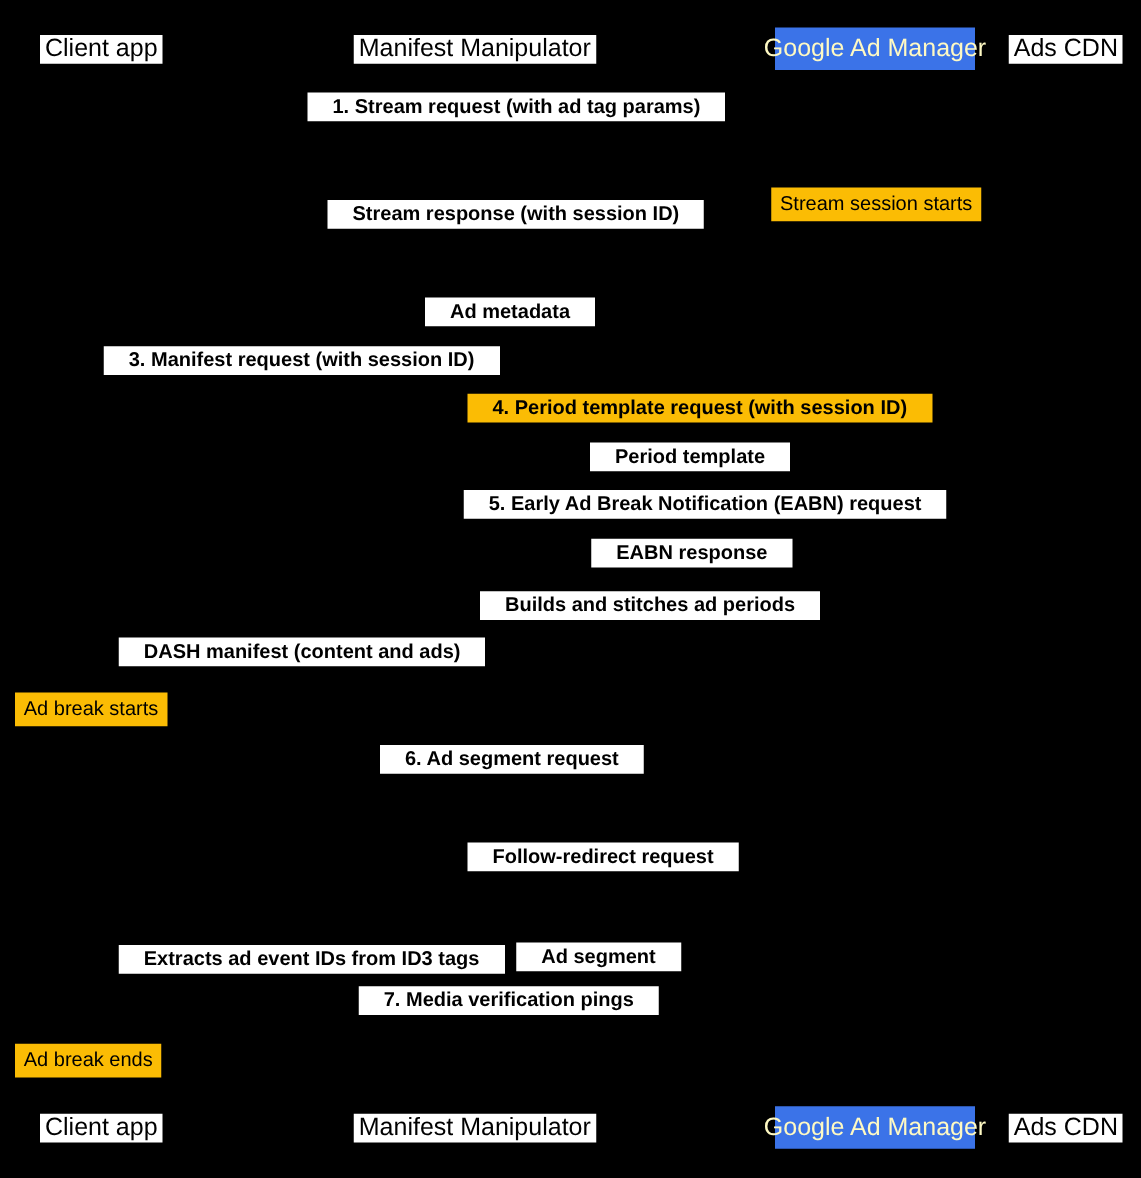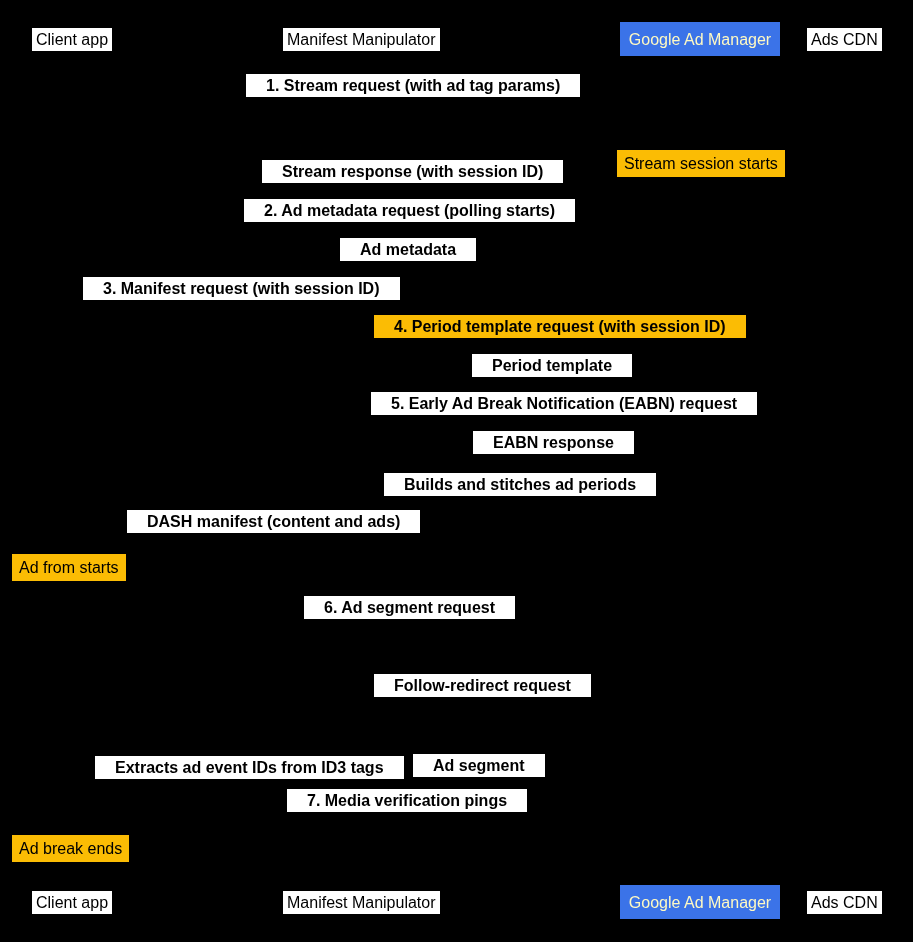--- a/index.html
+++ b/index.html
@@ -38,21 +38,21 @@
     font-size: 16px;
     line-height: 21px;
     padding: 3px 7px;
     white-space: nowrap;
   }
   
   .actor {
     position: absolute;
     background: #ffffff;
     color: #000000;
-    font-size: 16px;
+    font-size: 20px;
     line-height: 21px;
     padding: 1px 4px;
     white-space: nowrap;
   }
   .actor.blue {
     background: #3b73e8;
     color: #fef9c3;
     width: 160px;
     height: 34px;
     padding: 0;
@@ -70,39 +70,38 @@
   <div class="actor" style="left:283px; top:28px;">Manifest Manipulator</div>
   <div class="actor blue" style="left:620px; top:22px;">Google Ad Manager</div>
   <div class="actor" style="left:807px; top:28px;">Ads CDN</div>
 
   <div class="lbl" style="left:246px; top:74px;">1. Stream request (with ad tag params)</div>
 
   <div class="note" style="left:617px; top:118px;margin-top:32px;">Stream session starts</div>
 
   <div class="lbl" style="left:262px; top:160px;">Stream response (with session ID)</div>
 
-  <div class="lbl" style="left:244px; top:199px;">2. Ad metadata request (polling starts)</div>
 
   <div class="lbl" style="left:340px; top:238px;">Ad metadata</div>
 
   <div class="lbl" style="left:83px; top:277px;">3. Manifest request (with session ID)</div>
 
   <div class="lbl hl" style="left:374px; top:315px;">4. Period template request (with session ID)</div>
 
   <div class="lbl" style="left:472px; top:354px;">Period template</div>
 
   <div class="lbl" style="left:371px; top:392px;">5. Early Ad Break Notification (EABN) request</div>
 
   <div class="lbl" style="left:473px; top:431px;">EABN response</div>
 
   <div class="lbl" style="left:384px; top:473px;">Builds and stitches ad periods</div>
 
-  <div class="lbl" style="left:95px; top:510px;margin-left:32px;">DASH manifest (content and ads)</div>
+  <div class="lbl" style="left:95px; top:510px;">DASH manifest (content and ads)</div>
 
-  <div class="note" style="left:12px; top:554px;">Ad from starts</div>
+  <div class="note" style="left:12px; top:554px;">Ad break starts</div>
 
   <div class="lbl" style="left:304px; top:596px;">6. Ad segment request</div>
 
 
   <div class="lbl" style="left:374px; top:674px;">Follow-redirect request</div>
 
   <div class="lbl" style="left:413px; top:712px;margin-top:42px;">Ad segment</div>
 
   <div class="lbl" style="left:95px; top:756px;">Extracts ad event IDs from ID3 tags</div>
 

